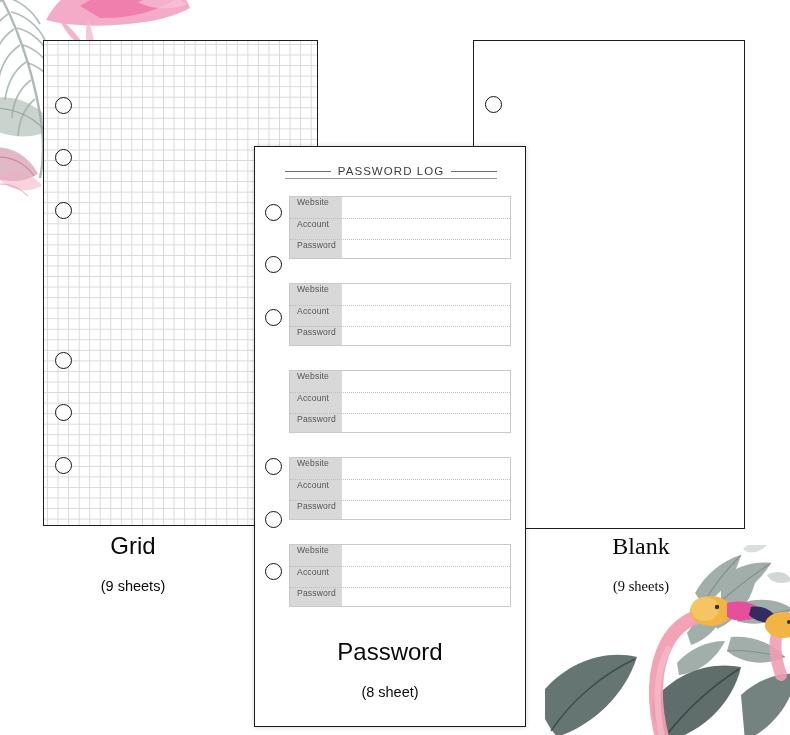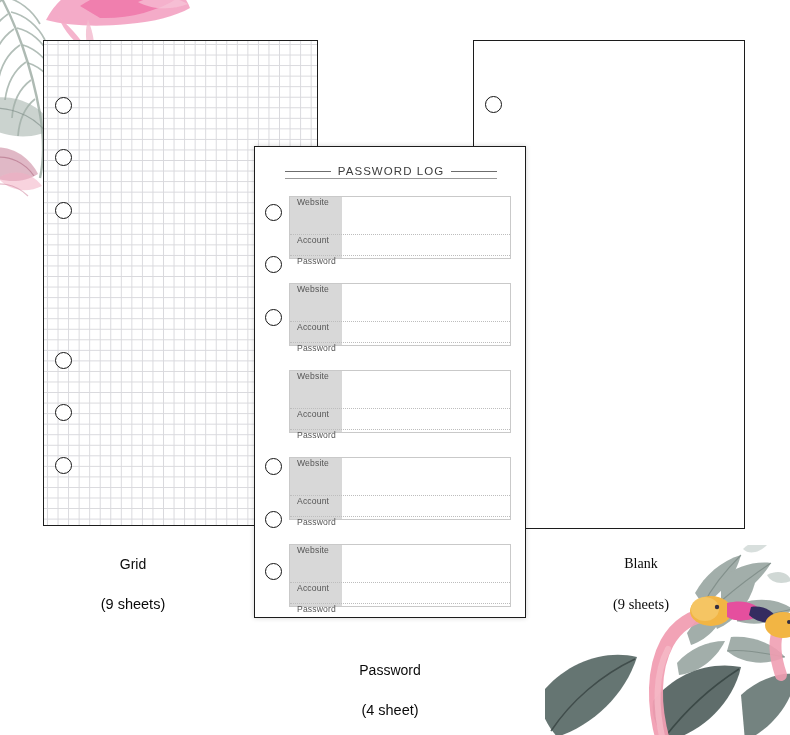--- a/index.html
+++ b/index.html
@@ -19,21 +19,21 @@
 
   
   .page{
     position:absolute;
     background:#ffffff;
     border:1.2px solid #1c1c1c;
     box-sizing:border-box;
   }
   #page-grid{left:43px;top:40px;width:275px;height:486px;}
   #page-blank{left:473px;top:40px;width:272px;height:489px;}
-  #page-password{left:254px;top:146px;width:272px;height:472px;
+  #page-password{left:254px;top:146px;width:272px;height:581px;
       box-shadow:0 0 5px rgba(0,0,0,.18);padding-left:48px;}
 
   .grid-surface{
     position:absolute;inset:0;
     background-image:
       linear-gradient(to right,#d9d9dd 1px,transparent 1px),
       linear-gradient(to bottom,#d9d9dd 1px,transparent 1px);
     background-size:10.55px 10.55px;
     background-position:3px 3px;
   }
@@ -68,30 +68,30 @@
   }
   .pw-labelcol{
     position:absolute;left:0;top:0;width:52px;height:100%;
     background:#d8d8d8;
   }
   .pw-field{
     position:absolute;left:0;right:0;height:21px;
     box-sizing:border-box;
     display:flex;align-items:flex-start;
   }
-  .pw-field + .pw-field{border-top:1px dotted #bdbdbd;margin-top:16px;}
+  .pw-field + .pw-field{border-top:1px dotted #bdbdbd;}
   .pw-field .pw-lab{
     width:52px;box-sizing:border-box;padding-left:7px;
     font-size:8.6px;color:#555555;letter-spacing:.15px;
   }
   .pw-field .pw-line{flex:1 1 auto;height:100%;}
 
   
   .caption{position:absolute;text-align:center;color:#0a0a0a;}
-  .caption .cap-title{font-size:14px;line-height:26px;font-weight:400;margin-top:18px;}
+  .caption .cap-title{font-size:24px;line-height:26px;font-weight:400;}
   .caption .cap-sub{font-size:14.5px;line-height:20px;margin-top:17px;font-weight:400;}
   #caption-grid{left:33px;top:533px;width:200px;}
   #caption-blank{left:541px;top:533px;width:200px;font-family:Liberation Serif, serif;}
   #caption-password{left:290px;top:639px;width:200px;}
 </style>
 </head>
 <body>
 
 <div class="stage">
 
@@ -294,16 +294,16 @@
     <div class="cap-sub">(9 sheets)</div>
   </div>
 
   <div class="caption" id="caption-blank">
     <div class="cap-title">Blank</div>
     <div class="cap-sub">(9 sheets)</div>
   </div>
 
   <div class="caption" id="caption-password">
     <div class="cap-title">Password</div>
-    <div class="cap-sub">(4 sheet)</div>
+    <div class="cap-sub">(8 sheet)</div>
   </div>
 
 </div>
 
 </body></html>

